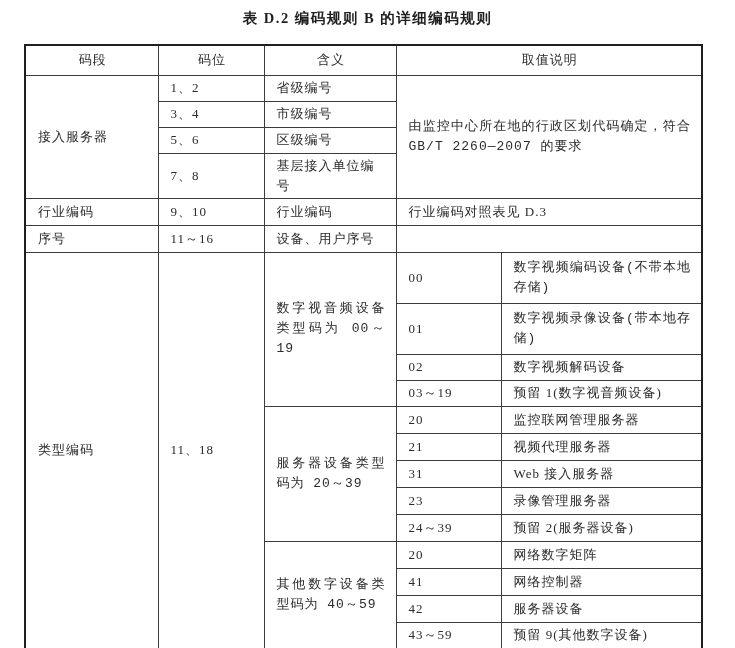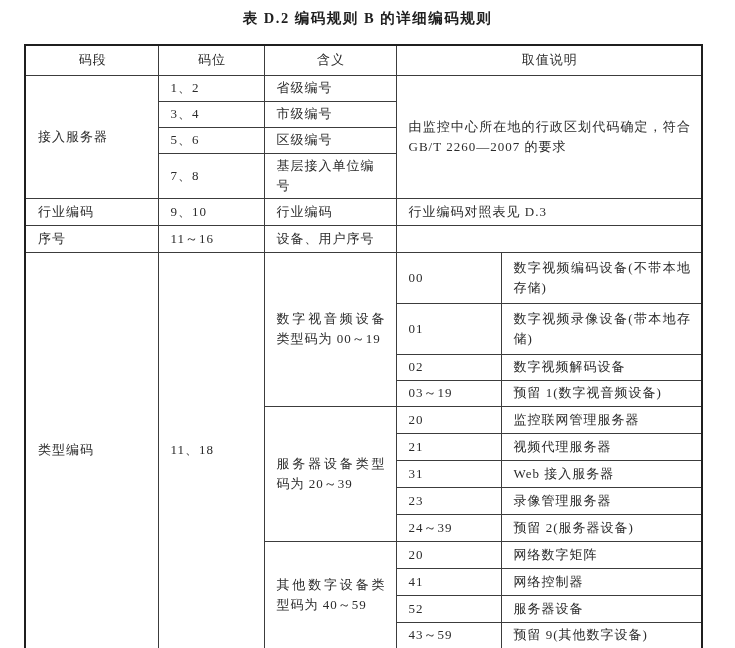--- a/index.html
+++ b/index.html
@@ -51,20 +51,21 @@
     margin-top: 23px;
   }
   tr.rh { height: 30px; }
   tr.r26 { height: 26px; }
   tr.r27 { height: 27px; }
   tr.r51 { height: 51px; }
   td.just {
     text-align: justify;
     text-justify: inter-character;
     letter-spacing: 1.5px;
+    font-family: Liberation Mono, monospace;
   }
   col.c-seg  { width: 133px; }
   col.c-pos  { width: 106px; }
   col.c-mean { width: 132px; }
   col.c-code { width: 105px; }
   col.c-desc { width: 201px; }
 </style>
 </head>
 <body>
 
@@ -167,21 +168,21 @@
     <tr class="r27">
       <td rowspan="4" class="just">其他数字设备类型码为 40～59</td>
       <td>20</td>
       <td>网络数字矩阵</td>
     </tr>
     <tr class="r27">
       <td>41</td>
       <td>网络控制器</td>
     </tr>
     <tr class="r27">
-      <td>52</td>
+      <td>42</td>
       <td>服务器设备</td>
     </tr>
     <tr class="r27">
       <td>43～59</td>
       <td>预留 9(其他数字设备)</td>
     </tr>
 
   </tbody>
     </table>
 </div>

